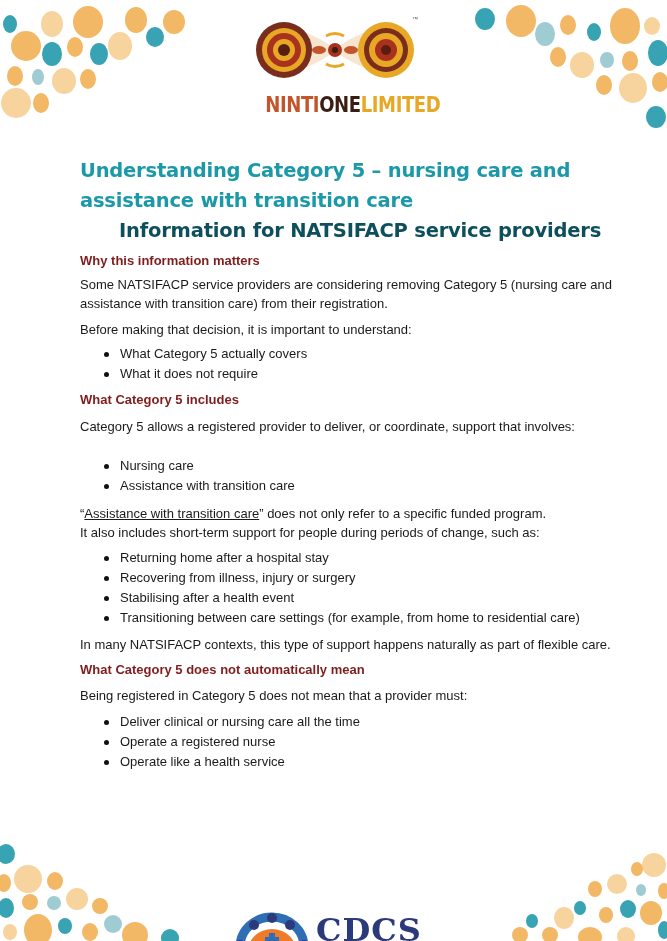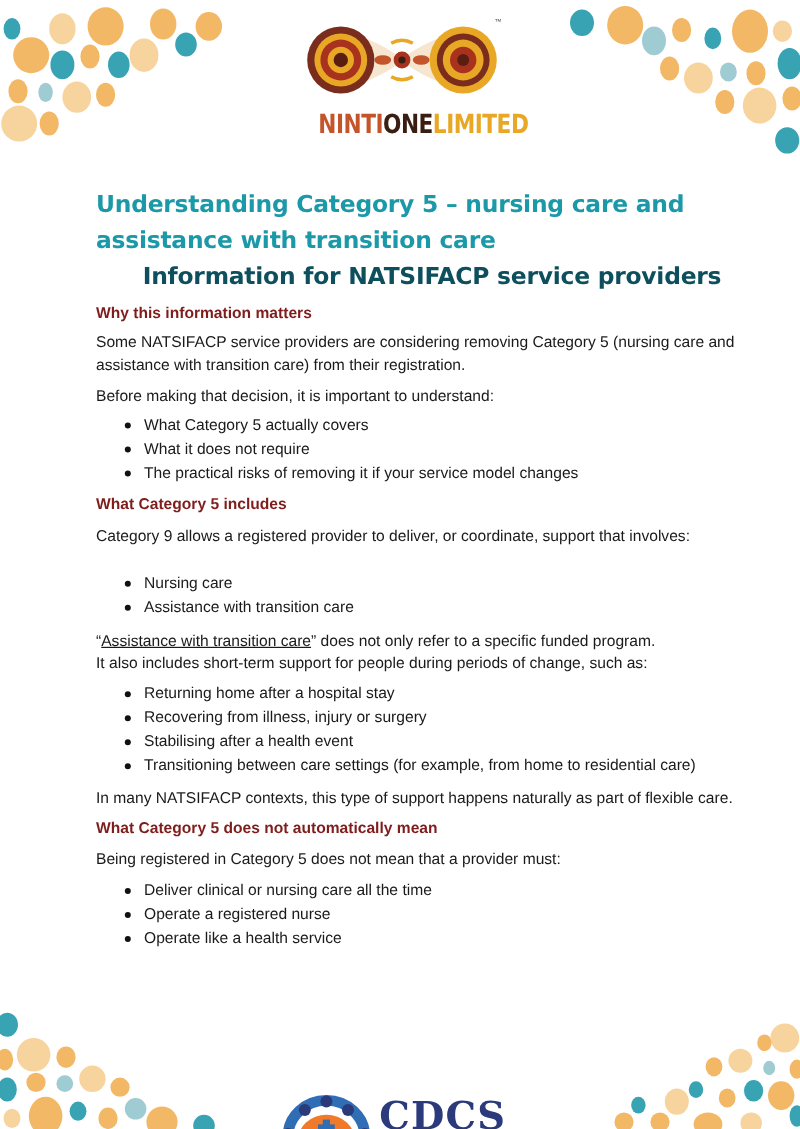--- a/index.html
+++ b/index.html
@@ -164,27 +164,26 @@
   </h1>
   <h2 class="title2">Information for NATSIFACP service providers</h2>
 
   <div style="margin-top:6px;">
     <h3 class="h3">Why this information matters</h3>
     <p class="body" style="margin-top:5px; width:540px;">Some NATSIFACP service providers are considering removing Category 5 (nursing care and assistance with transition care) from their registration.</p>
     <p class="body" style="margin-top:7px;">Before making that decision, it is important to understand:</p>
     <ul class="bl" style="margin-top:5px;">
       <li>What Category 5 actually covers</li>
       <li>What it does not require</li>
-      <li>The practical risks of removing it if your service model changes</li>
     </ul>
   </div>
 
   <div style="margin-top:7px;">
     <h3 class="h3">What Category 5 includes</h3>
-    <p class="body" style="margin-top:8px;">Category 9 allows a registered provider to deliver, or coordinate, support that involves:</p>
+    <p class="body" style="margin-top:8px;">Category 5 allows a registered provider to deliver, or coordinate, support that involves:</p>
     <ul class="bl" style="margin-top:20px;">
       <li>Nursing care</li>
       <li>Assistance with transition care</li>
     </ul>
     <p class="body" style="margin-top:8px;">
       <span>“</span><span class="u">Assistance with transition care</span><span>” does not only refer to a specific funded program.</span><br><span>It also includes short-term support for people during periods of change, such as:</span>
     </p>
     <ul class="bl" style="margin-top:6px;">
       <li>Returning home after a hospital stay</li>
       <li>Recovering from illness, injury or surgery</li>

